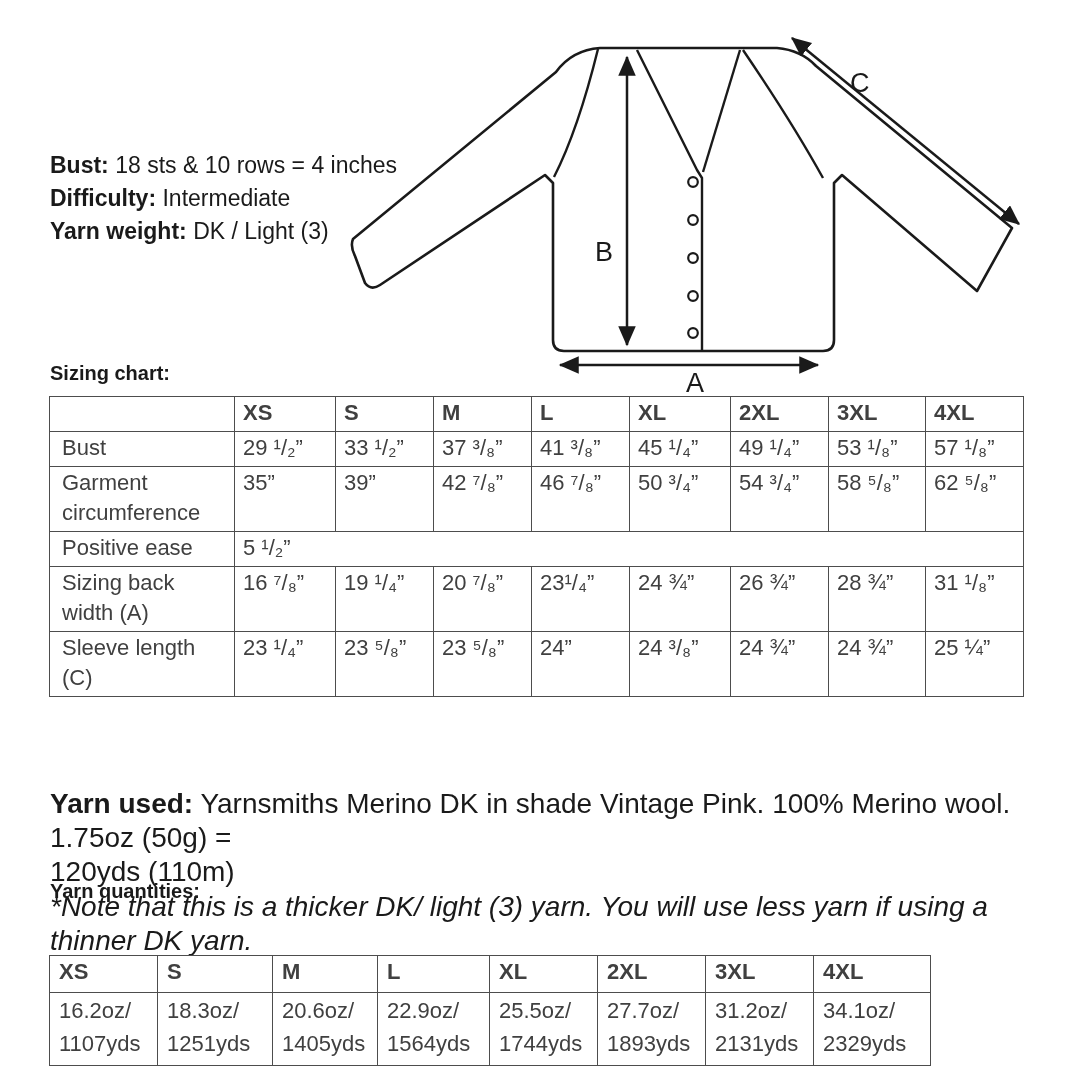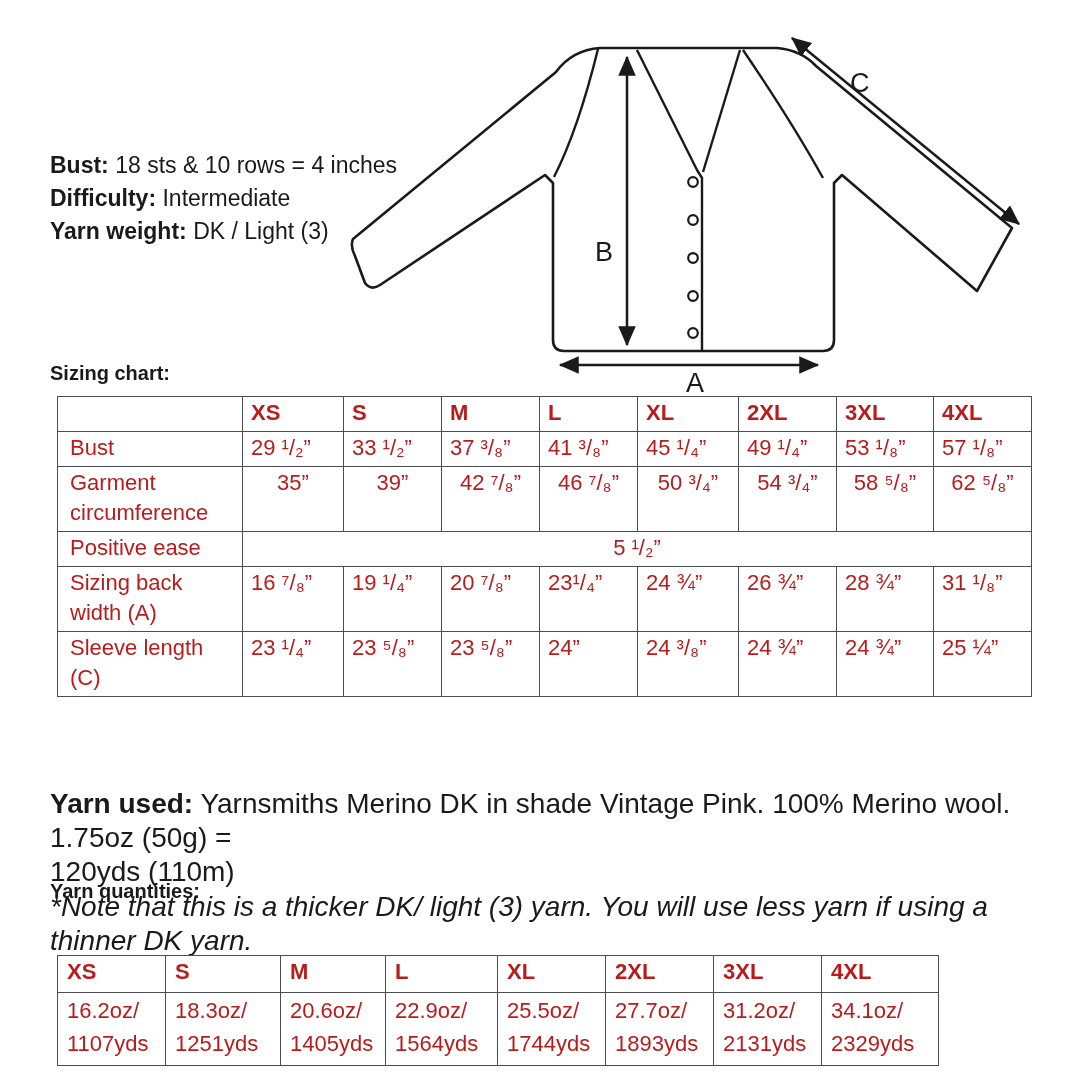--- a/index.html
+++ b/index.html
@@ -9,25 +9,25 @@
   }
   .abs{position:absolute;}
   
   .info{left:50px;top:149px;font-size:23px;line-height:33px;}
   .info b{font-weight:bold;}
   
   .h-title{font-weight:bold;font-size:20px;}
   .sizing-title{left:50px;top:362px;}
   .yq-title{left:50px;top:880px;text-align:center;}
   
-  table{border-collapse:collapse;table-layout:fixed;font-size:22px;color:#b91c1c;margin-left:8px;}
+  table{border-collapse:collapse;table-layout:fixed;font-size:22px;color:#404040;}
   td{border:1.5px solid #4d4d4d;padding:1px 8px 1px 8px;vertical-align:top;line-height:30px;overflow:hidden;}
   td.hdr{font-weight:bold;}
   td.rowlabel{padding-left:12px;padding-right:14px;}
-  td.c{text-align:center;}
+  td.c{}
   tr.h1 td{height:32px;}
   tr.h2 td{height:62px;}
   .sizing{left:49px;top:396px;width:974px;}
   .yq{left:49px;top:955px;width:881px;}
   .yq td{padding-left:9px;}
   tr.yqh td{height:34px;}
   tr.yqd td{height:70px;line-height:33px;}
   
   .yarn-used{left:50px;top:787px;width:985px;font-size:28px;line-height:34px;}
   .yarn-used .note{font-style:italic;margin-top:1px;}

